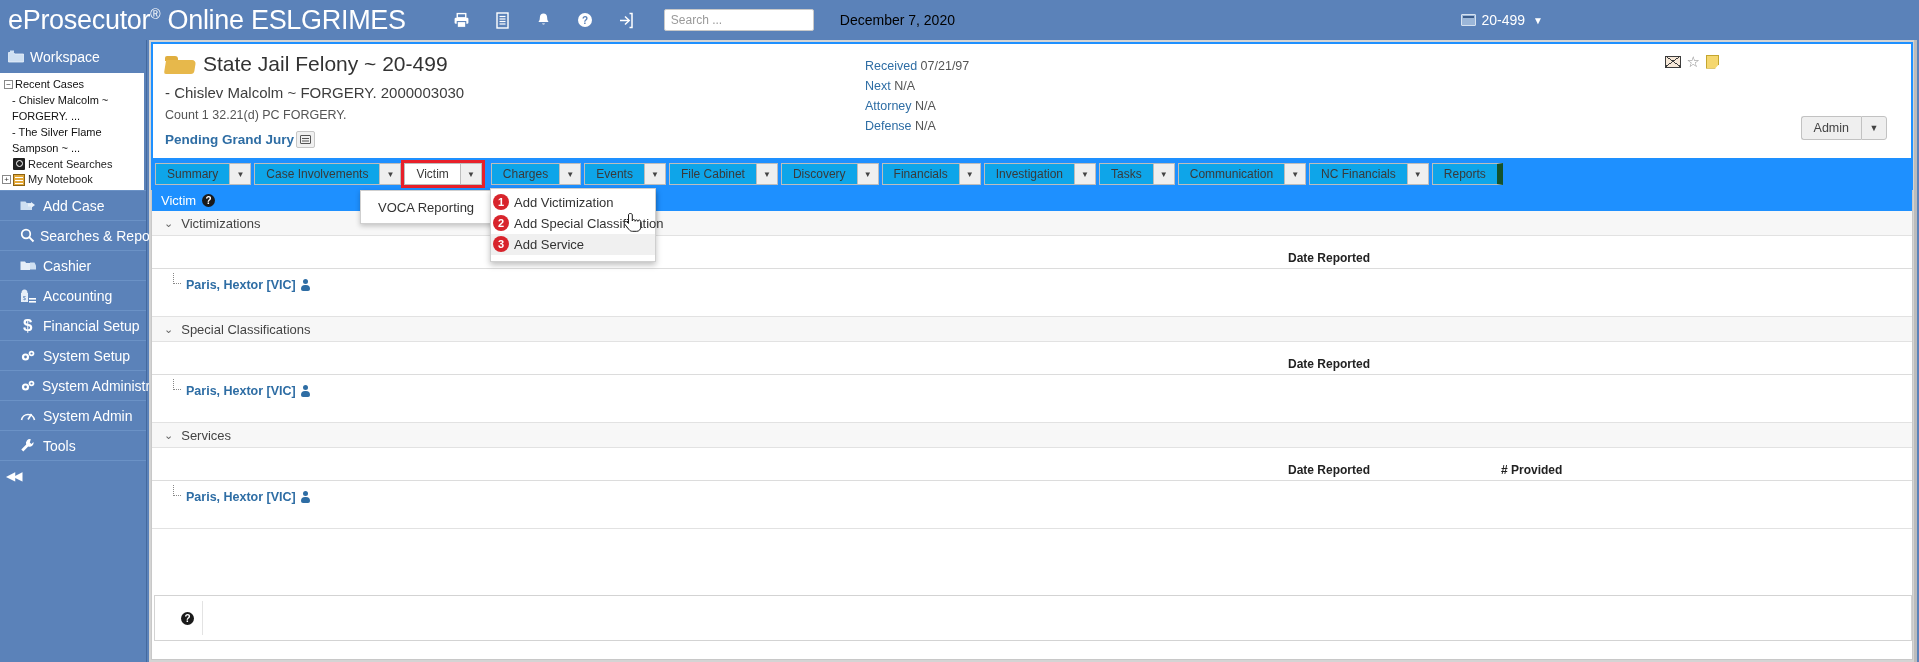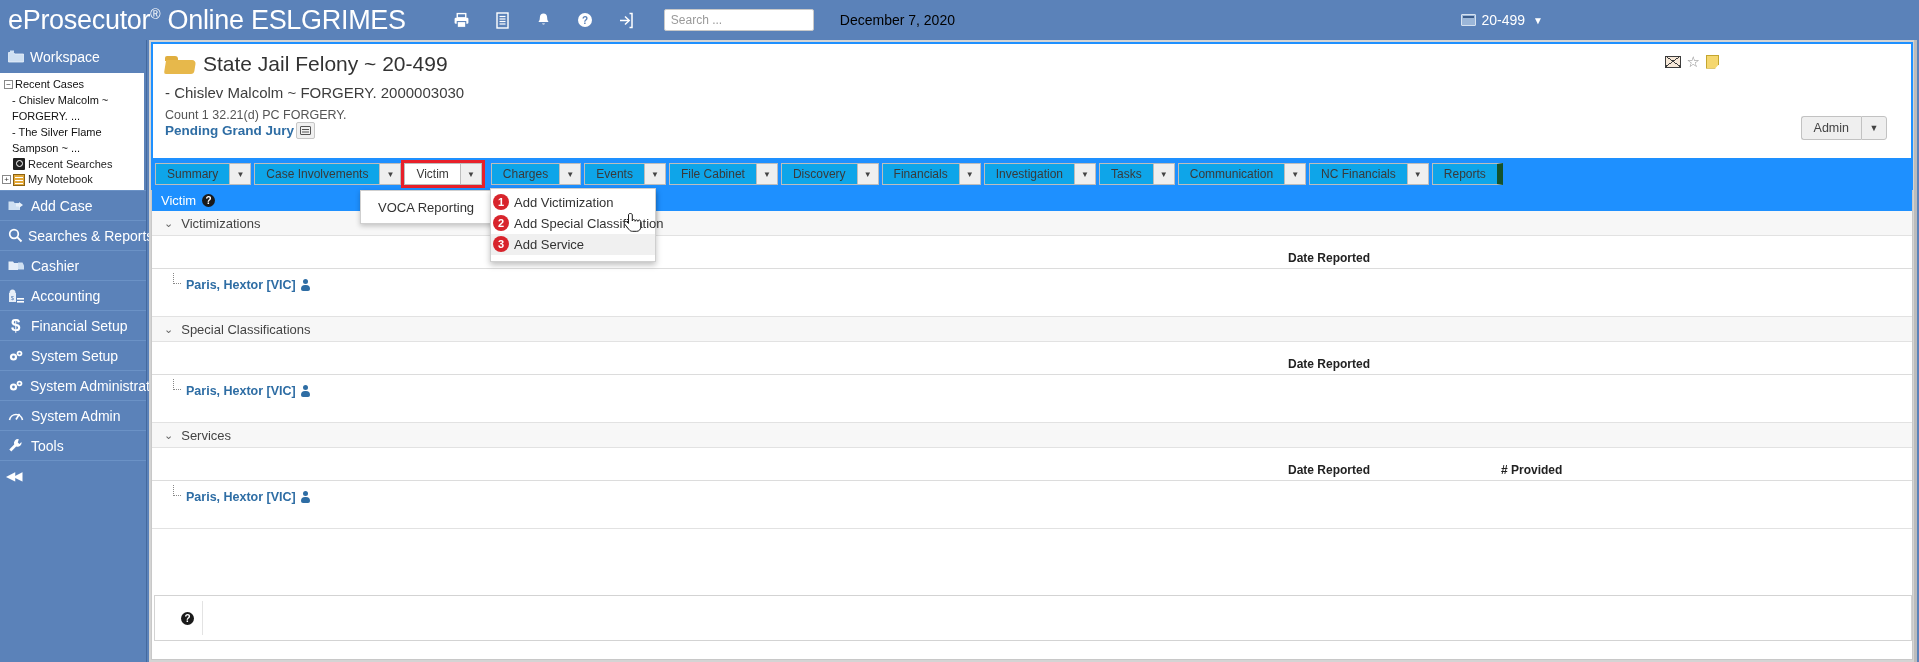--- a/index.html
+++ b/index.html
@@ -152,21 +152,21 @@
     border: 1px solid #8a6214;
     position: relative;
   }
   .icon-book::after{
     content:""; position:absolute; left:1px; top:2px; right:1px; height:7px;
     background: repeating-linear-gradient(to bottom,#fff 0 1px, transparent 1px 3px);
   }
   .side-item {
     height: 30px;
     display: flex; align-items: center;
-    padding-left: 8px;
+    padding-left: 20px;
     color: #ffffff;
     font-size: 14px;
     border-top: 1px solid #6b92c6;
     cursor: pointer;
     white-space: nowrap;
   }
   .side-item .sico {
     width: 18px; margin-right: 5px;
     display: inline-flex; align-items: center; justify-content: flex-start;
     color: #fff;
@@ -209,20 +209,21 @@
     border-radius: 1px 4px 3px 2px;
     transform: skewX(-9deg);
   }
   .case-sub {
     font-size: 15px; color: #3d3d3d; margin-top: 8px;
   }
   .case-count {
     font-size: 12.5px; color: #555; margin-top: 7px;
   }
   .case-status {
+    margin-top: 9px;
     display: flex; align-items: center; gap: 2px;
     font-size: 13.5px; color: #2e6da4; font-weight: bold;
   }
   .note-btn {
     width: 19px; height: 17px;
     background: #f0f0f0; border: 1px solid #c6c6c6; border-radius: 2px;
     display: inline-flex; align-items: center; justify-content: center;
     cursor: pointer;
   }
   .note-btn .sq {
@@ -635,20 +636,38 @@
         <div class="case-sub">- Chislev Malcolm ~ FORGERY. 2000003030</div>
         <div class="case-count">Count 1 32.21(d) PC FORGERY.</div>
         <div class="case-status">
           <span>Pending Grand Jury</span>
           <span class="note-btn">
               <span class="sq"></span>
             </span>
         </div>
       </div>
 
+      <div class="case-meta">
+        <div>
+          <span class="k">Received</span>
+          <span class="v">07/21/97</span>
+        </div>
+        <div>
+          <span class="k">Next</span>
+          <span class="v">N/A</span>
+        </div>
+        <div>
+          <span class="k">Attorney</span>
+          <span class="v">N/A</span>
+        </div>
+        <div>
+          <span class="k">Defense</span>
+          <span class="v">N/A</span>
+        </div>
+      </div>
 
       <div class="case-icons">
         <span class="mail-ico"></span>
         <span class="star-ico">☆</span>
         <span class="note-ico"></span>
       </div>
 
       <div class="admin-btn">
         <span class="b1">Admin</span>
         <span class="b2">▼</span>

